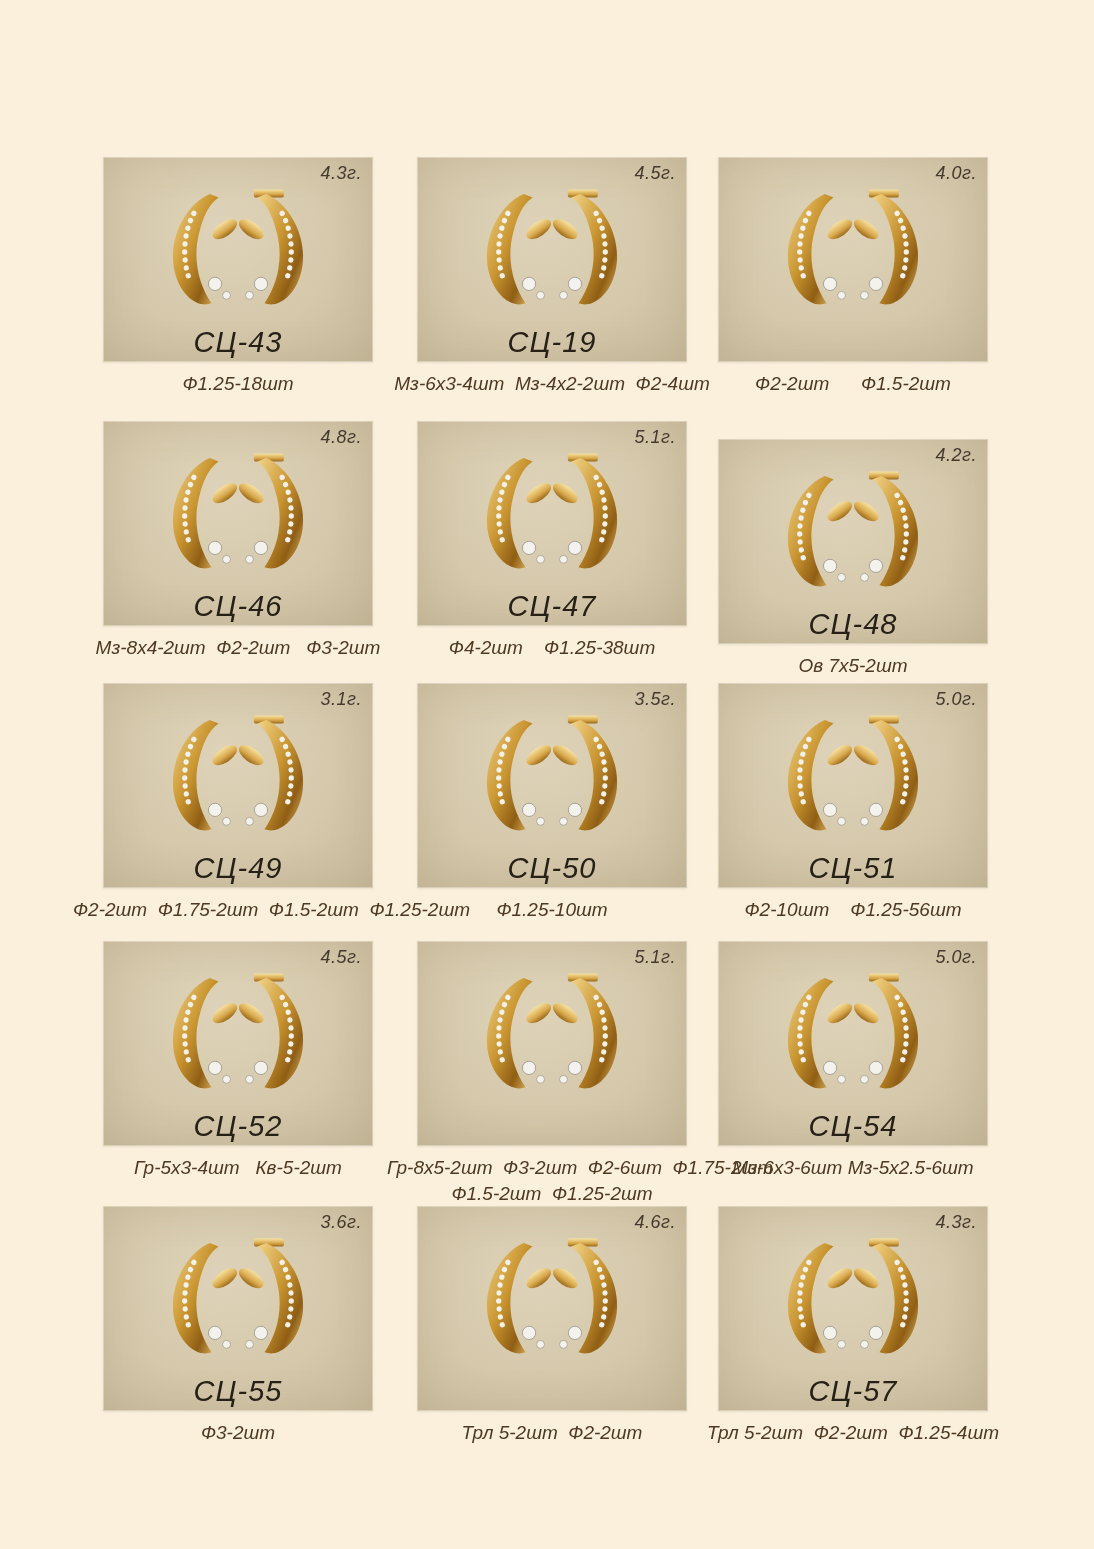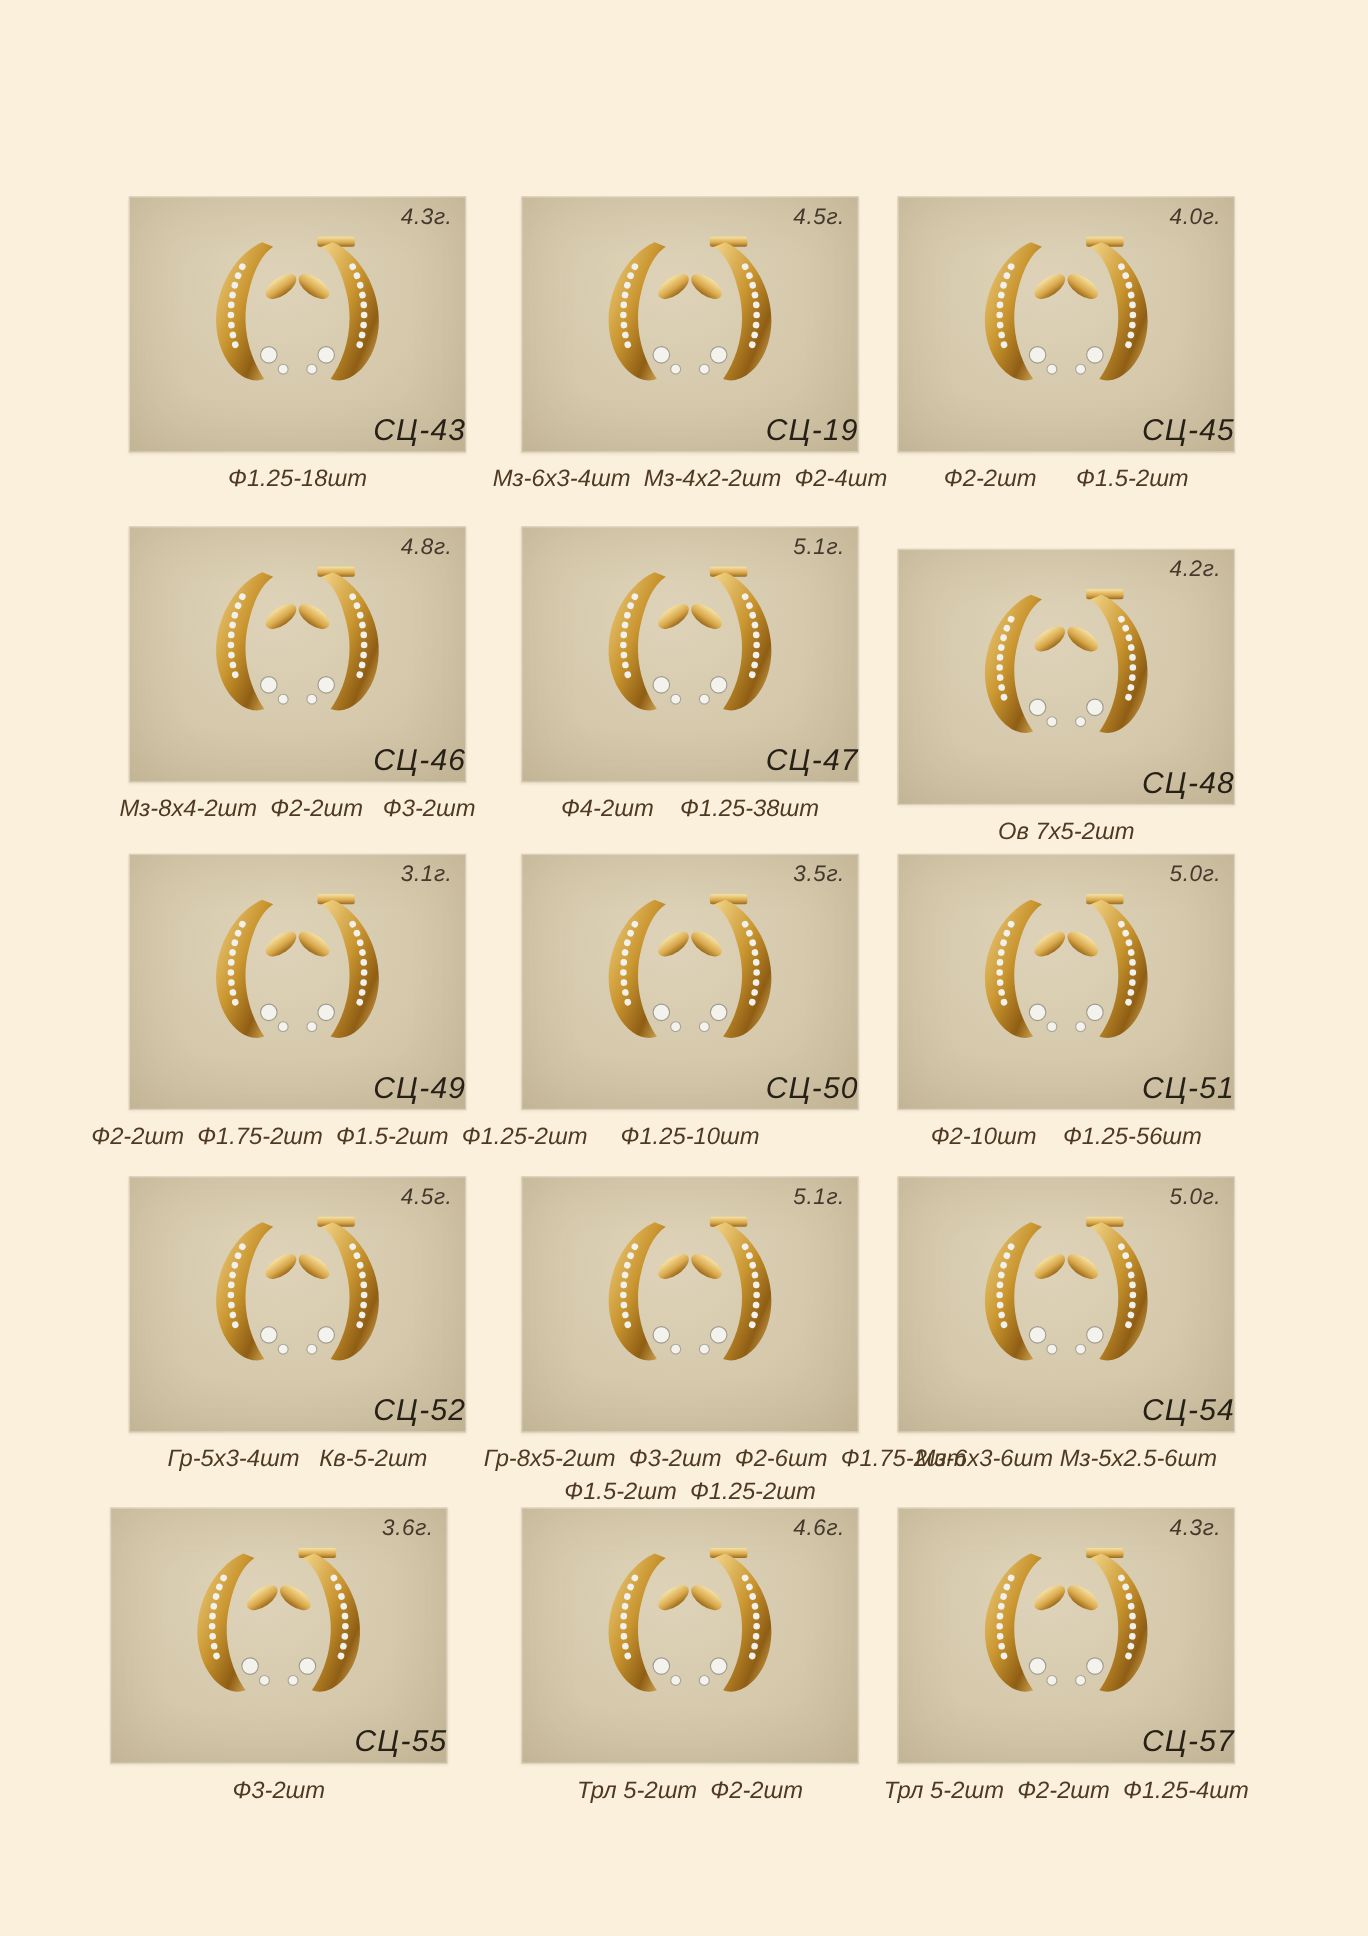--- a/index.html
+++ b/index.html
@@ -19,21 +19,21 @@
                inset 0 0 46px rgba(120,100,60,0.14),
                0 1px 2px rgba(90,70,40,0.10);
   }
   .weight{
     position:absolute;top:7px;right:11px;
     font-style:italic;font-size:18px;line-height:1;
     color:#44392d;letter-spacing:0.5px;
   }
   .code{
     position:absolute;bottom:3px;left:0;width:100%;
-    text-align:right;font-style:italic;font-size:24px;line-height:1.15;
+    text-align:center;font-style:italic;font-size:29px;line-height:1.15;
     color:#272017;letter-spacing:1px;
   }
   .art{
     position:absolute;left:50%;top:50%;
     width:212px;height:150px;margin:-82px 0 0 -106px;
   }
   .caption{
     position:relative;left:-30px;width:330px;
     margin-top:9px;text-align:center;
   }
@@ -105,21 +105,20 @@
 
     </div>
   </div>
 
   <div class="cell" style="left:718px;top:157px">
     <div class="photo">
       <div class="weight">4.0г.</div>
       <svg class="art">
           <use href="#earring-pair"></use>
         </svg>
-      <div class="code">СЦ-45</div>
     </div>
     <div class="caption">
       <div class="spec-line">Ф2-2шт      Ф1.5-2шт</div>
 
     </div>
   </div>
 
   <div class="cell" style="left:103px;top:421px">
     <div class="photo">
       <div class="weight">4.8г.</div>
@@ -238,21 +237,21 @@
           <use href="#earring-pair"></use>
         </svg>
       <div class="code">СЦ-54</div>
     </div>
     <div class="caption">
       <div class="spec-line">Мз-6х3-6шт Мз-5х2.5-6шт</div>
 
     </div>
   </div>
 
-  <div class="cell" style="left:88px;top:1206px">
+  <div class="cell" style="left:103px;top:1206px">
     <div class="photo">
       <div class="weight">3.6г.</div>
       <svg class="art">
           <use href="#earring-pair"></use>
         </svg>
       <div class="code">СЦ-55</div>
     </div>
     <div class="caption">
       <div class="spec-line">Ф3-2шт</div>
 

